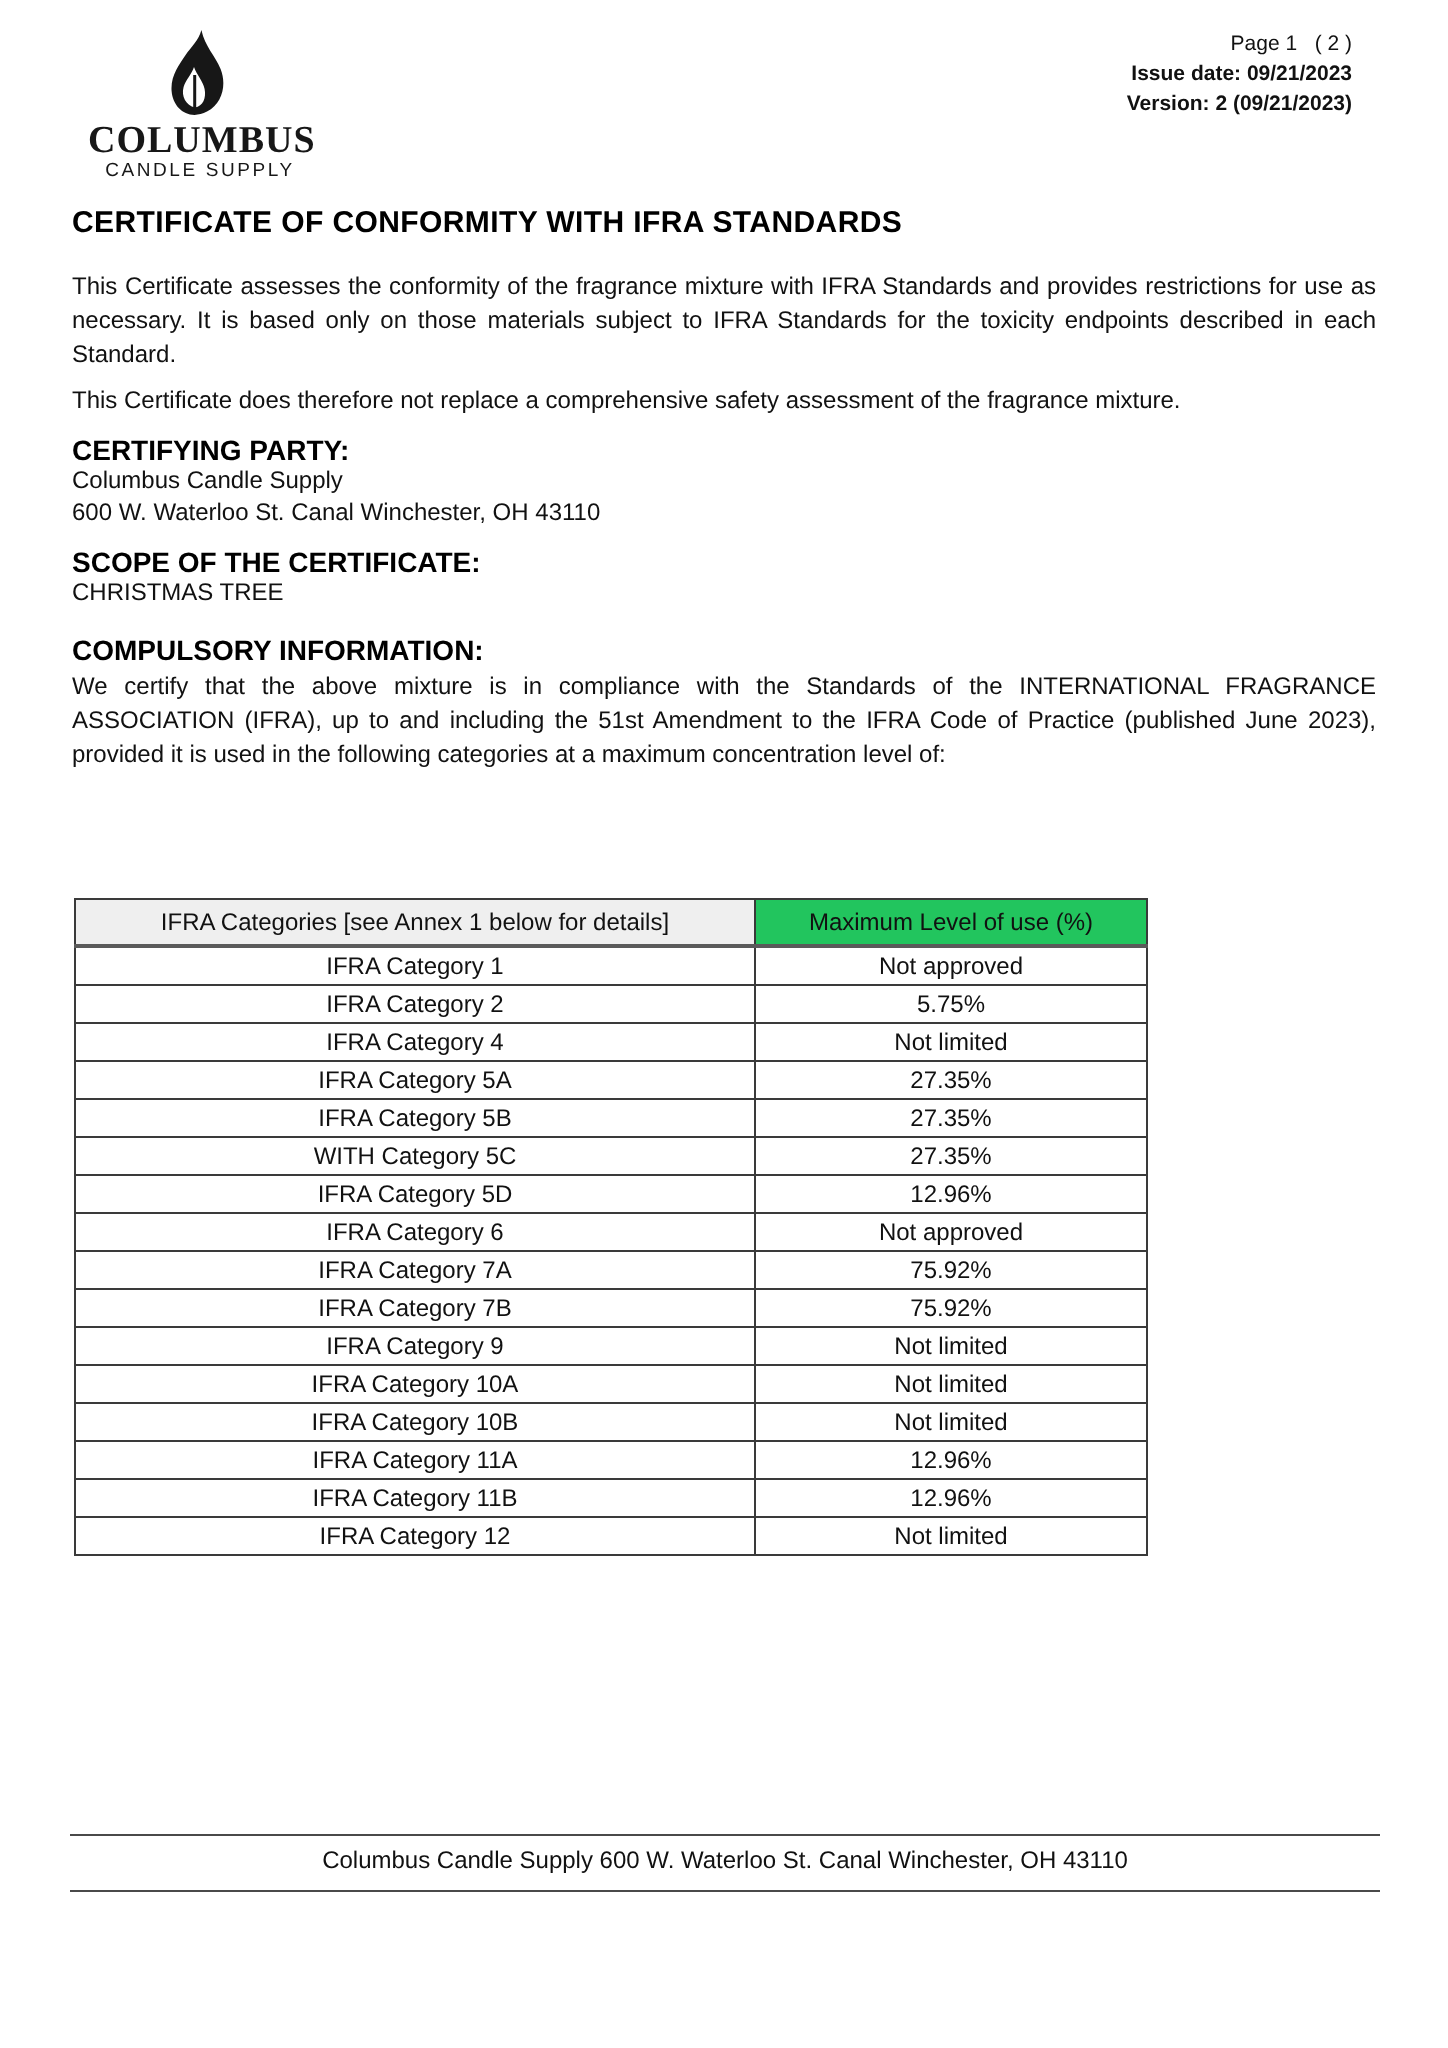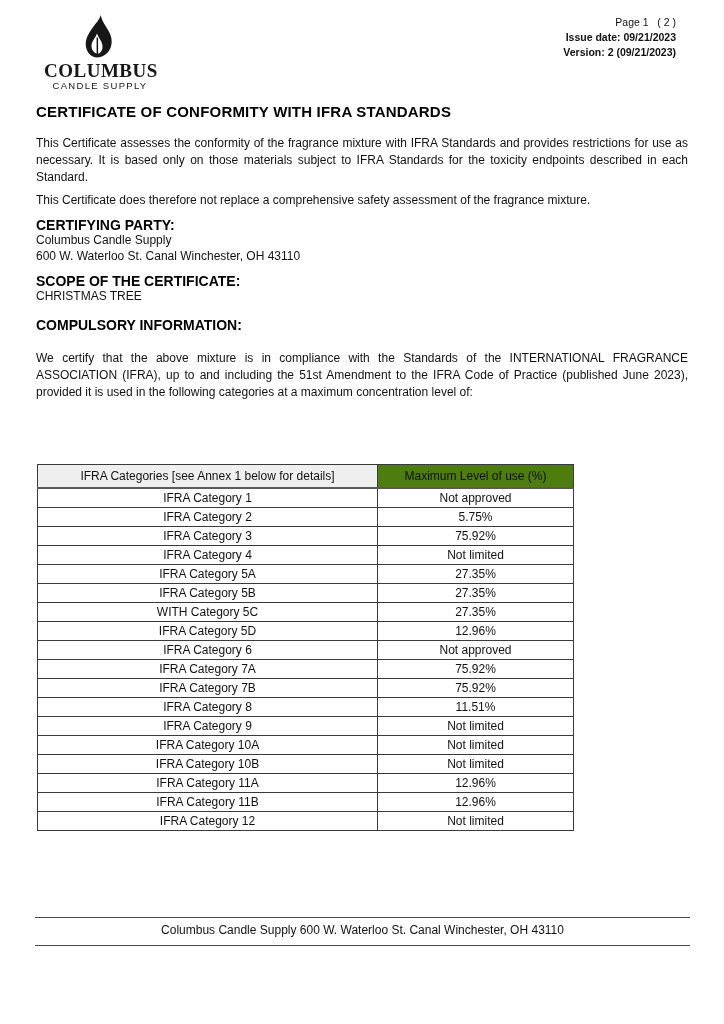--- a/index.html
+++ b/index.html
@@ -51,21 +51,21 @@
   }
   .par1 { margin-top: 15px; }
   .par2 { margin-top: 6px; text-align: left; }
   h2.sec-heading {
     font-size: 14px; font-weight: bold; line-height: 15px; color: #000;
   }
   .h-certifying { margin-top: 9px; }
   .h-scope { margin-top: 10px; }
   .h-compulsory { margin-top: 13px; }
   .plain-line { font-size: 12px; line-height: 15.5px; }
-  .compulsory-par { margin-top: 17px; }
+  .compulsory-par { margin-top: 2px; }
 
   
   table.ifra-table {
     margin-top: 63px; margin-left: 1px;
     border-collapse: collapse;
     width: 536px;
     table-layout: fixed;
     font-size: 12px;
   }
   .ifra-table th, .ifra-table td {
@@ -132,37 +132,33 @@
   <p class="body-par compulsory-par">We certify that the above mixture is in compliance with the Standards of the INTERNATIONAL FRAGRANCE ASSOCIATION (IFRA), up to and including the 51st Amendment to the IFRA Code of Practice (published June 2023), provided it is used in the following categories at a maximum concentration level of:</p>
 
   <table class="ifra-table">
     <colgroup>
         <col class="c1">
         <col class="c2">
       </colgroup>
     <thead>
       <tr>
         <th style="background: rgb(239, 239, 239);">IFRA Categories [see Annex 1 below for details]</th>
-        <th style="background: #4d7c0f;">Maximum Level of use (%)</th>
+        <th style="background: #22c55e;">Maximum Level of use (%)</th>
       </tr>
     </thead>
     <tbody id="table-body">
         <tr>
           <td>IFRA Category 1</td>
           <td>Not approved</td>
         </tr>
         <tr>
           <td>IFRA Category 2</td>
           <td>5.75%</td>
         </tr>
         <tr>
-          <td>IFRA Category 3</td>
-          <td>75.92%</td>
-        </tr>
-        <tr>
           <td>IFRA Category 4</td>
           <td>Not limited</td>
         </tr>
         <tr>
           <td>IFRA Category 5A</td>
           <td>27.35%</td>
         </tr>
         <tr>
           <td>IFRA Category 5B</td>
           <td>27.35%</td>
@@ -179,24 +175,20 @@
           <td>IFRA Category 6</td>
           <td>Not approved</td>
         </tr>
         <tr>
           <td>IFRA Category 7A</td>
           <td>75.92%</td>
         </tr>
         <tr>
           <td>IFRA Category 7B</td>
           <td>75.92%</td>
-        </tr>
-        <tr>
-          <td>IFRA Category 8</td>
-          <td>11.51%</td>
         </tr>
         <tr>
           <td>IFRA Category 9</td>
           <td>Not limited</td>
         </tr>
         <tr>
           <td>IFRA Category 10A</td>
           <td>Not limited</td>
         </tr>
         <tr>

